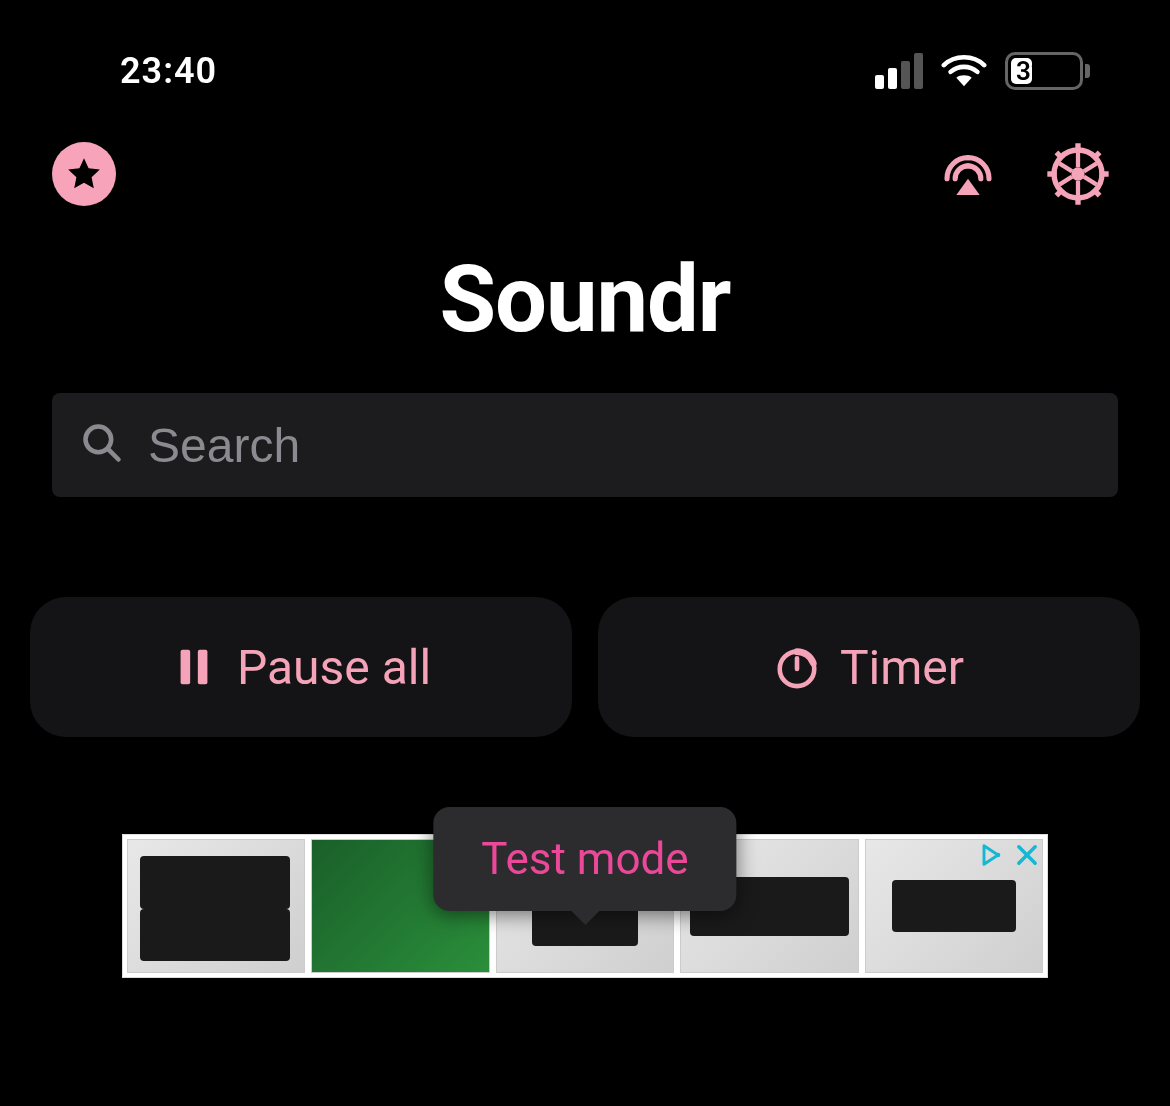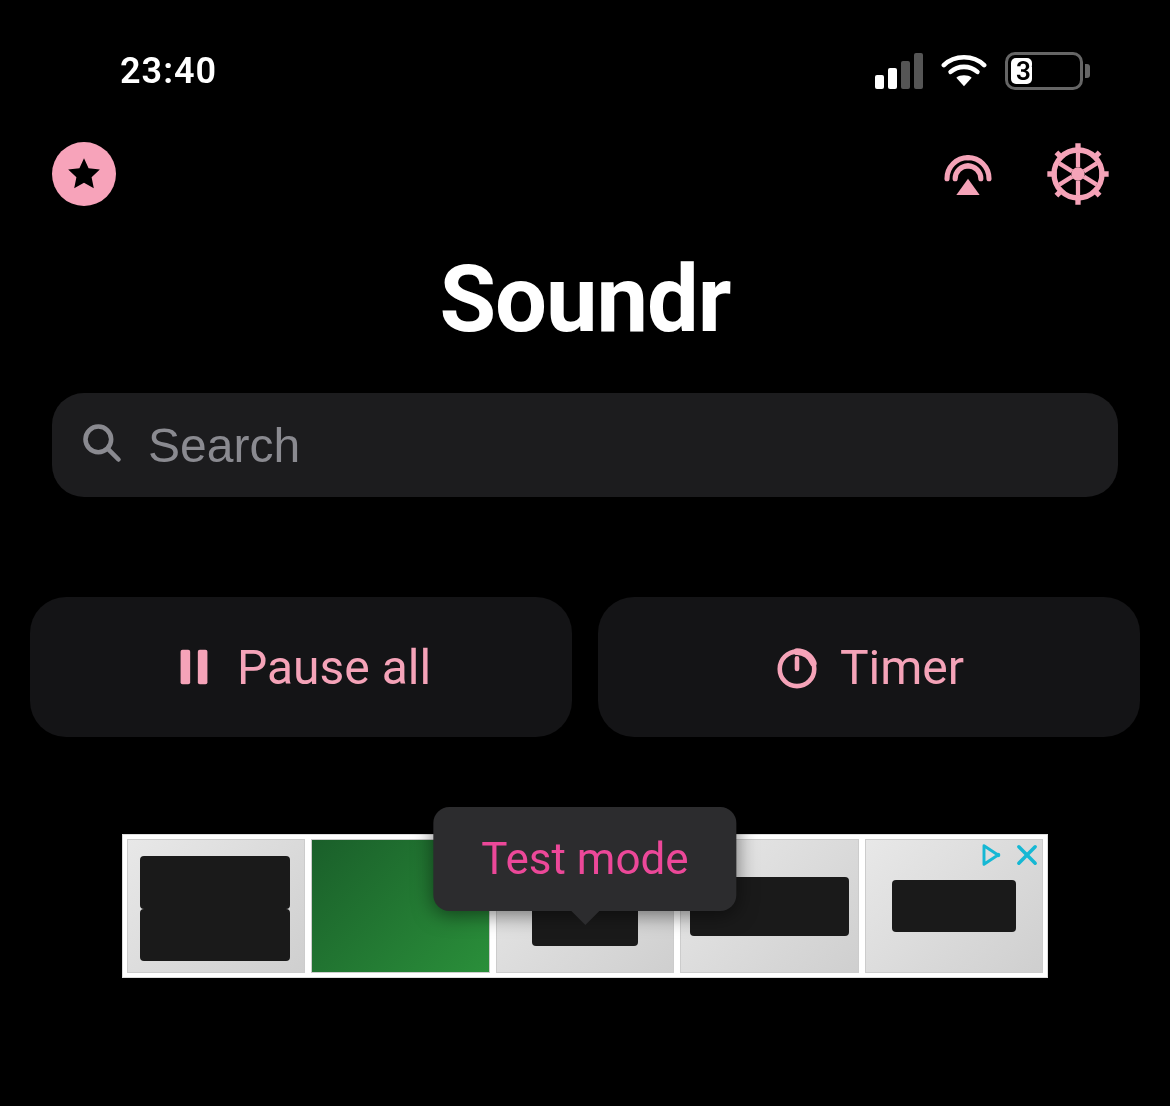--- a/index.html
+++ b/index.html
@@ -124,21 +124,21 @@
       font-size: 92px;
       font-weight: 700;
       padding: 30px 52px 20px 52px;
       letter-spacing: -1px;
       text-align: center;
     }
 
     .search-bar {
       margin: 20px 52px 0 52px;
       background: #1c1c1e;
-      border-radius: 32px;
+      border-radius: 8px;
       height: 104px;
       display: flex;
       align-items: center;
       padding: 0 28px;
       gap: 24px;
     }
     .search-icon svg { width: 44px; height: 44px; }
     .search-input {
       background: transparent;
       border: none;

